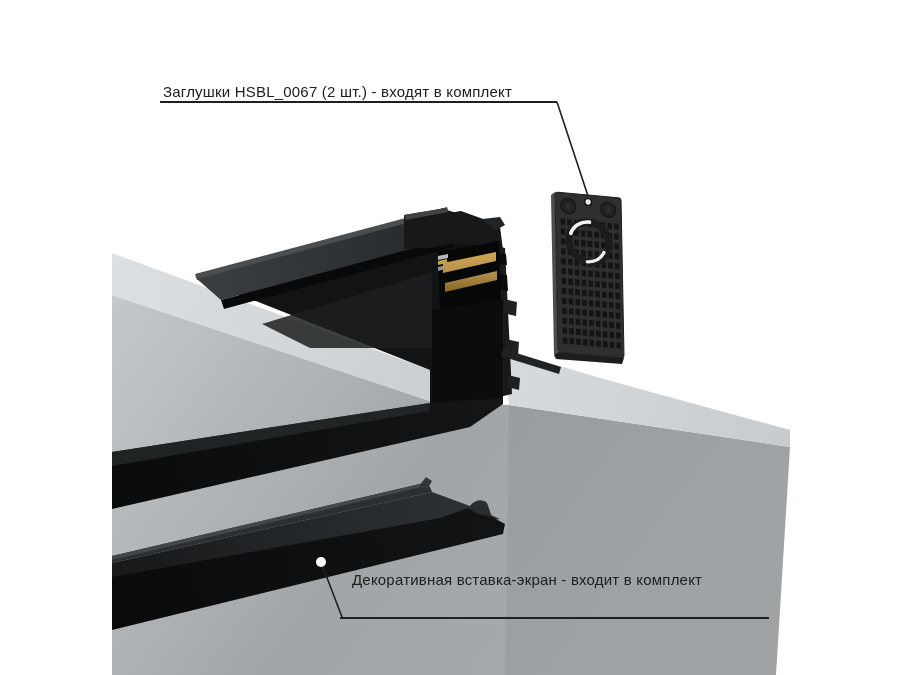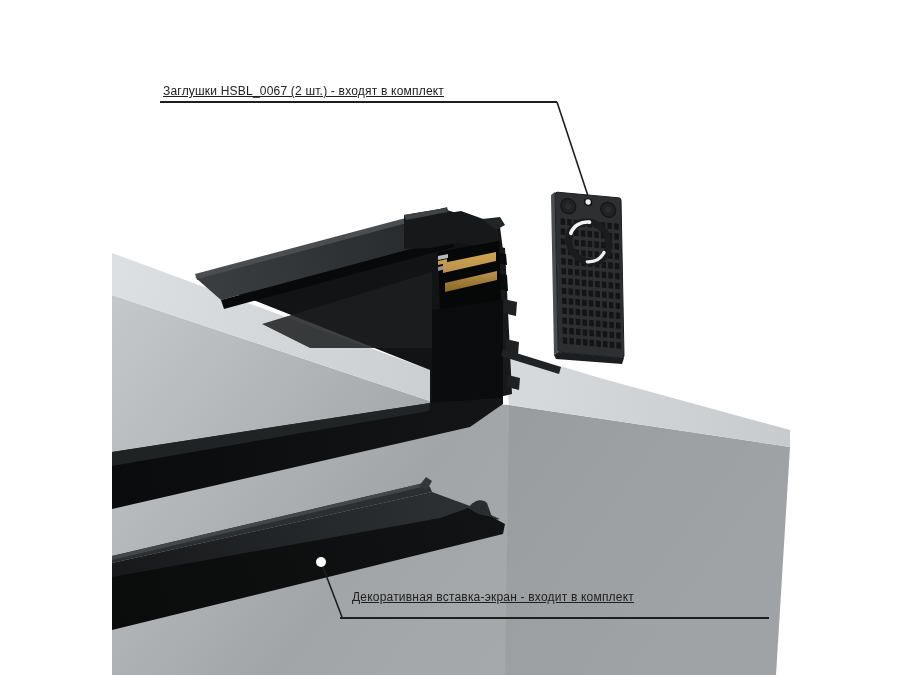--- a/index.html
+++ b/index.html
@@ -8,25 +8,25 @@
     --plate-body:#2d2f31; --plate-hole:#131415;
   }
   html,body{margin:0;padding:0;}
   body{
     width:900px;height:675px;position:relative;overflow:hidden;
     background:var(--bg);
     font-family:"Liberation Sans","DejaVu Sans",sans-serif;
   }
   #scene{position:absolute;left:0;top:0;}
   .callout{
-    position:absolute;color:var(--text);font-size:12px;line-height:19px;
-    letter-spacing:0.2px;white-space:nowrap;font-weight:500;text-decoration:underline;
+    position:absolute;color:var(--text);font-size:15px;line-height:19px;
+    letter-spacing:0.2px;white-space:nowrap;font-weight:500;
   }
   #callout-endcaps{left:163px;top:82px;}
-  #callout-insert{left:352px;top:588px;}
+  #callout-insert{left:352px;top:570px;}
 </style>
 </head>
 <body>
 
 <svg id="scene" width="900" height="675" viewBox="0 0 900 675">
   <defs>
     <linearGradient id="faceGrad" x1="112" y1="280" x2="640" y2="675" gradientUnits="userSpaceOnUse">
       <stop offset="0" stop-color="#c6c9cb"></stop>
       <stop offset="0.55" stop-color="#a2a5a7"></stop>
       <stop offset="1" stop-color="#a9acae"></stop>

